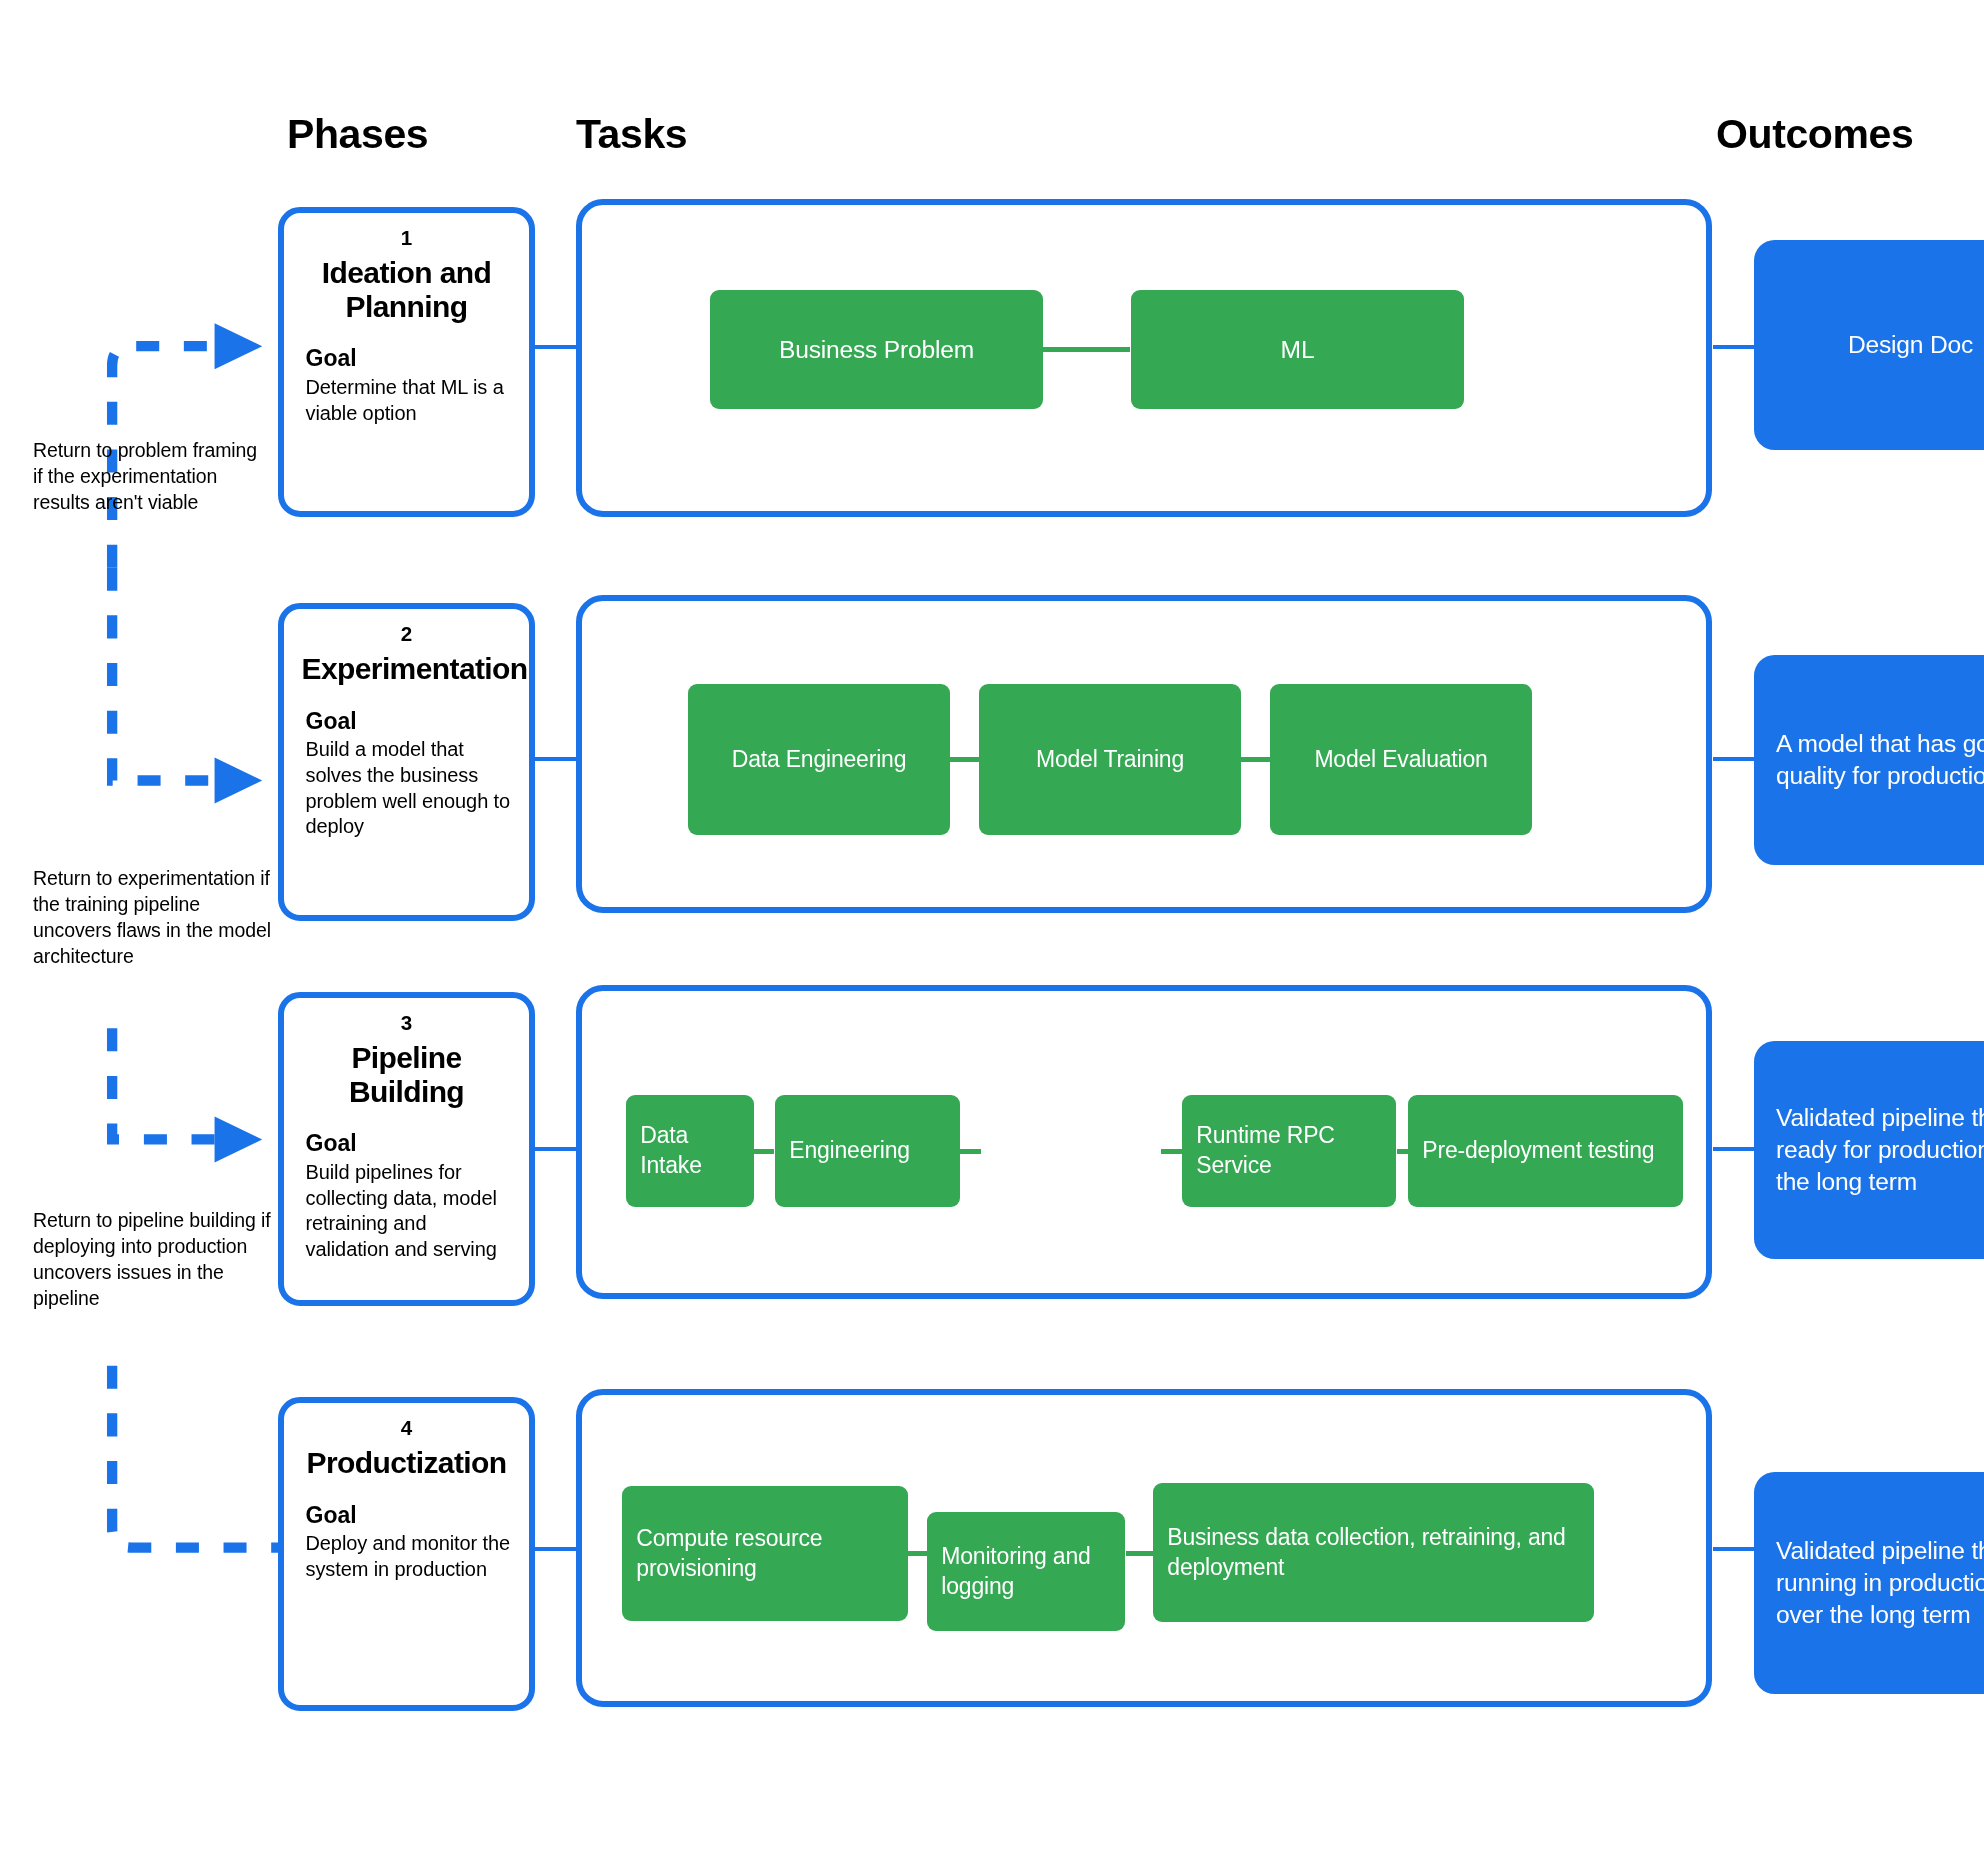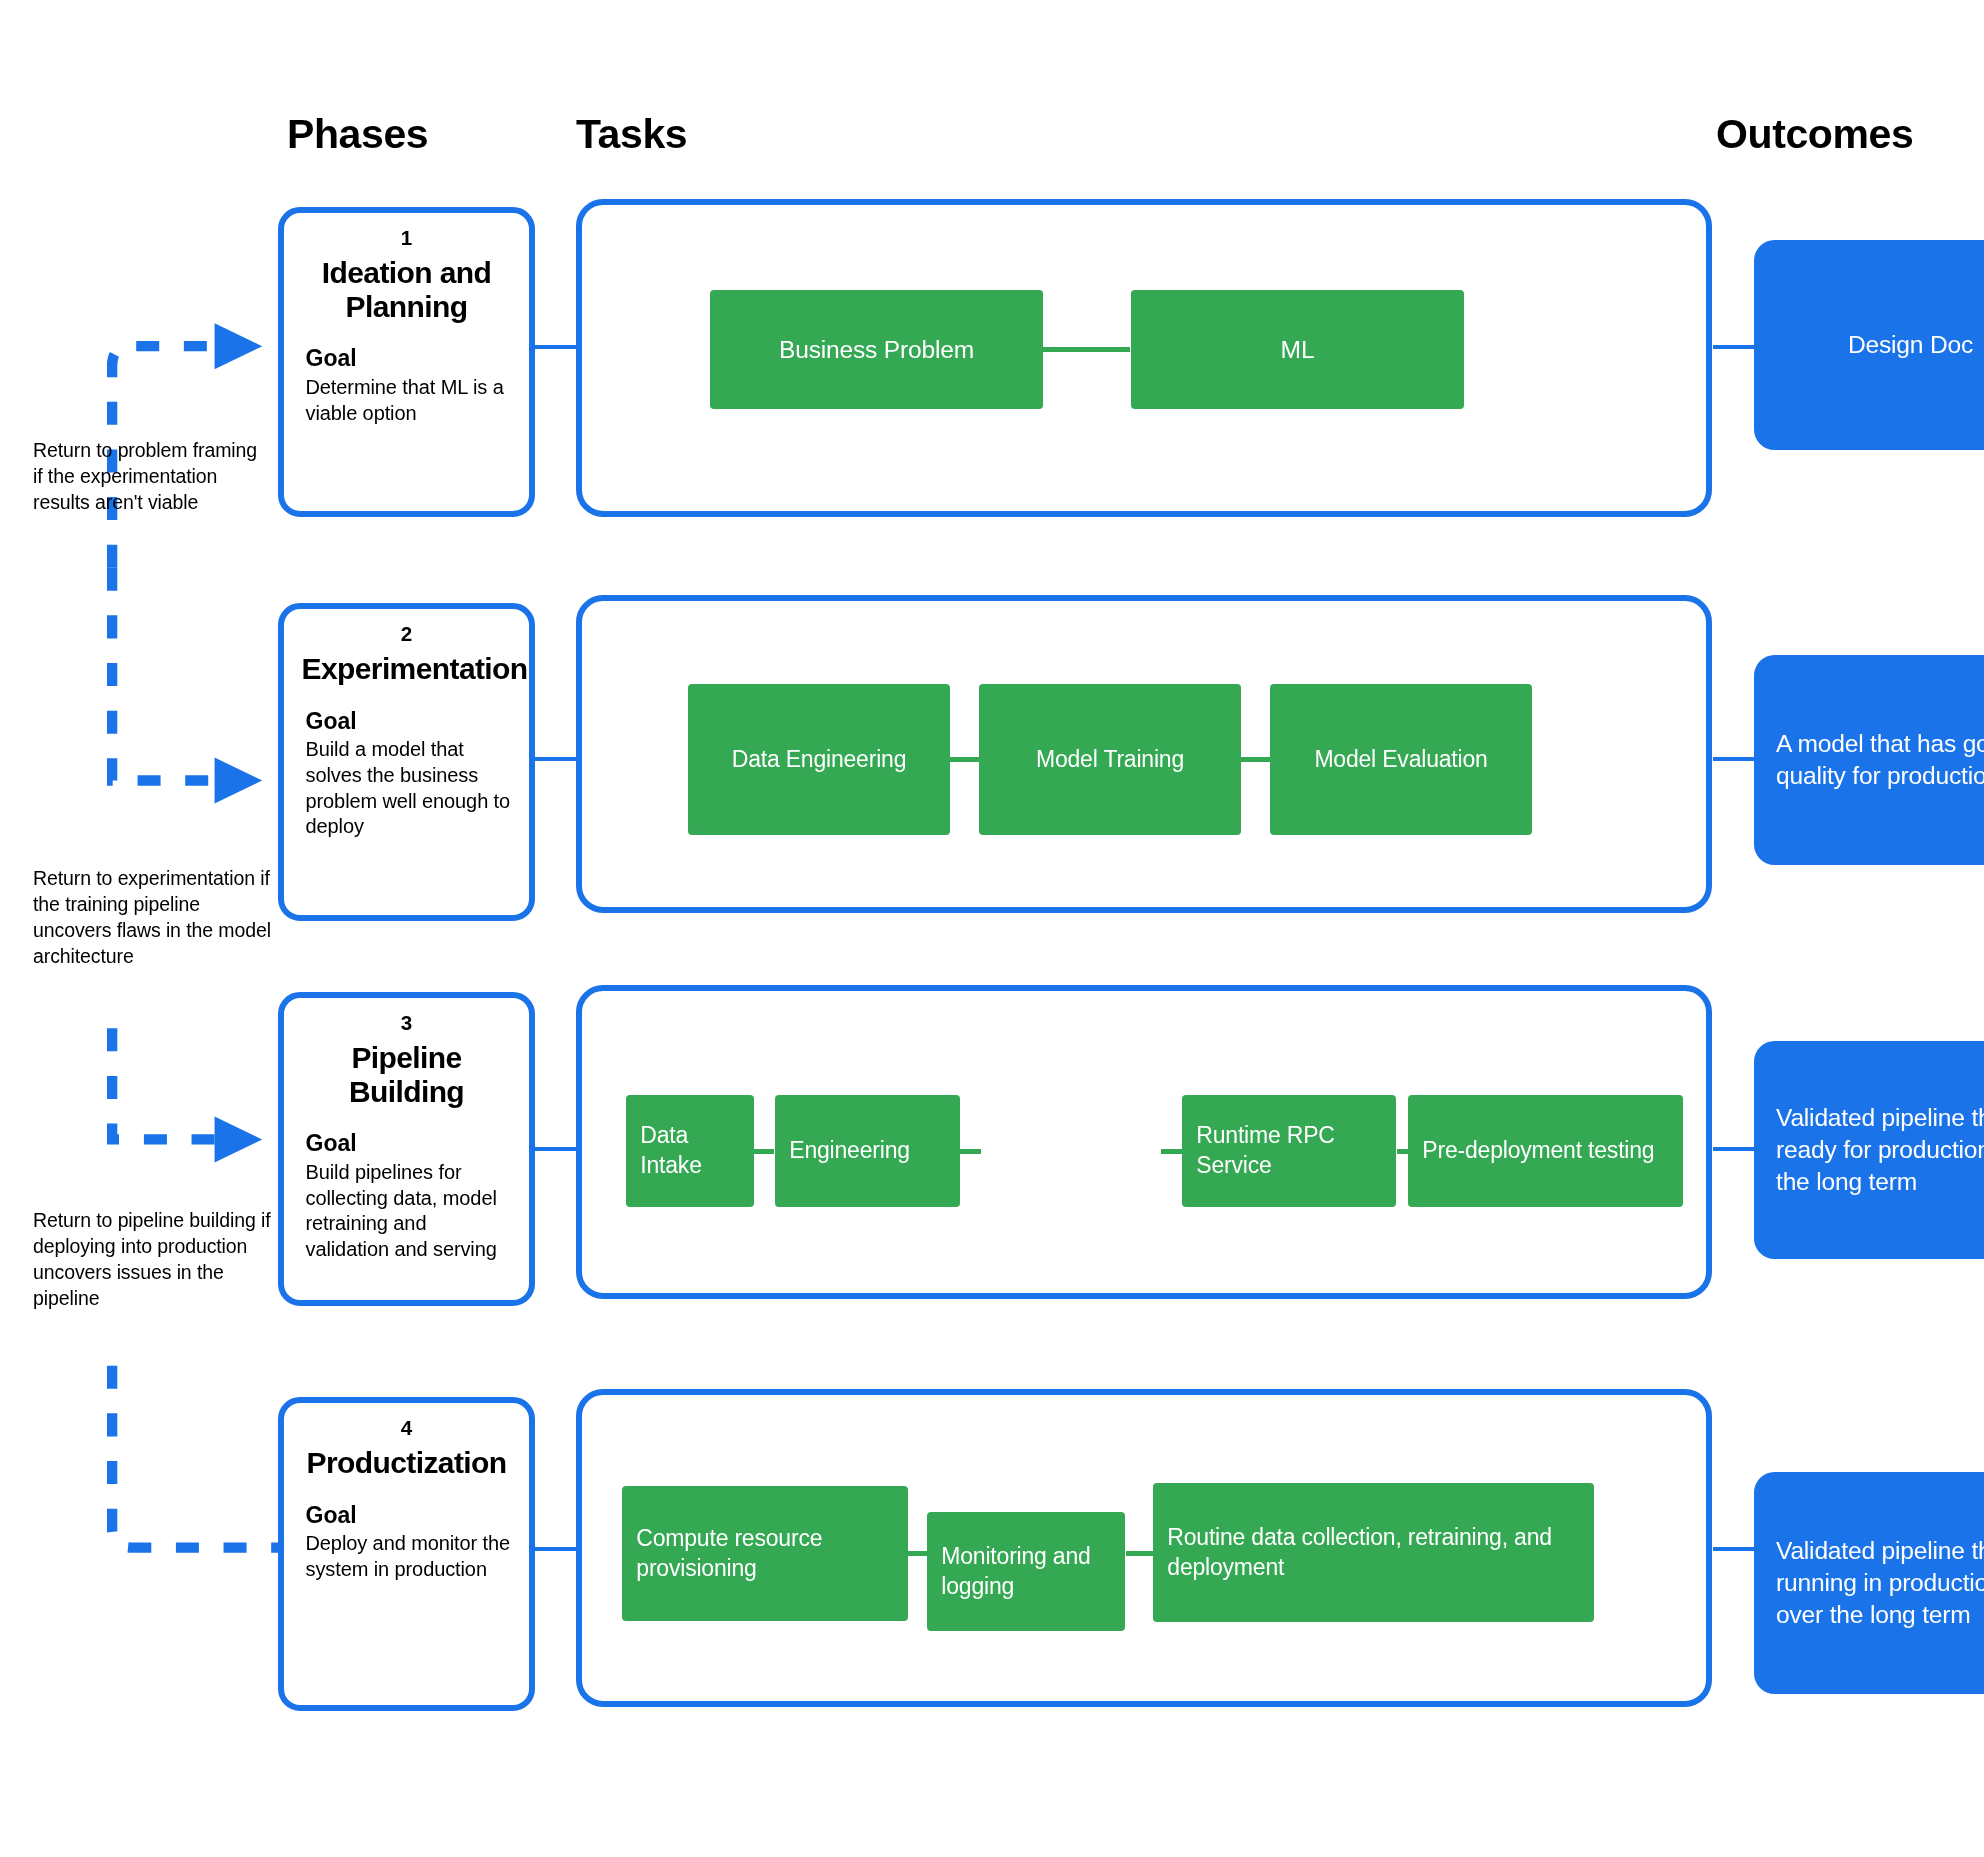--- a/index.html
+++ b/index.html
@@ -77,21 +77,21 @@
     box-sizing: border-box;
     border: 6.4px solid #1a73e8;
     border-radius: 27px;
     background: #fff;
   }
 
   
   .chip {
     position: absolute;
     background: #34a853;
-    border-radius: 4px;
+    border-radius: 9px;
     color: #ffffff;
     display: flex;
     align-items: center;
     box-sizing: border-box;
     padding: 0 14.3px;
     font-size: 23px;
     line-height: 1.3;
     letter-spacing: -0.2px;
   }
   .chip.center { justify-content: center; text-align: center; }
@@ -264,21 +264,21 @@
   <div class="phase-goal-label">Goal</div>
   <div class="phase-goal-text">Deploy and monitor the system in production</div>
 </div>
 <div class="blue-conn" style="left:535px; top:1547px; width:41px;"></div>
 
 <div class="tasks-box" style="top:1389px; height:318px;">
   <div class="chip" style="left:40px; top:91px; width:286px; height:135px;">Compute  resource provisioning</div>
   <div class="green-conn" style="left:326px; top:156px; width:19px;"></div>
   <div class="chip" style="left:345px; top:117px; width:198px; height:119px;">Monitoring and logging</div>
   <div class="green-conn" style="left:544px; top:156px; width:27px;"></div>
-  <div class="chip" style="left:571px; top:88px; width:441px; height:139px;">Routine data collection, retraining, and deployment</div>
+  <div class="chip" style="left:571px; top:88px; width:441px; height:139px;">Business data collection, retraining, and deployment</div>
 </div>
 <div class="blue-conn" style="left:1713px; top:1547px; width:41px;"></div>
 
 <div class="outcome" style="left:1754px; top:1472px; width:313px; height:222px;">Validated pipeline that's running in production over the long term</div>
 
 <div class="fb-text" style="left:33px; top:437px; width:238px;">Return to problem framing if the experimentation results aren't viable</div>
 
 <div class="fb-text" style="left:33px; top:865px; width:242px;">Return to experimentation if the training pipeline uncovers flaws in the model architecture</div>
 
 <div class="fb-text" style="left:33px; top:1207px; width:252px;">Return to pipeline building if deploying into production uncovers issues in the pipeline</div>

